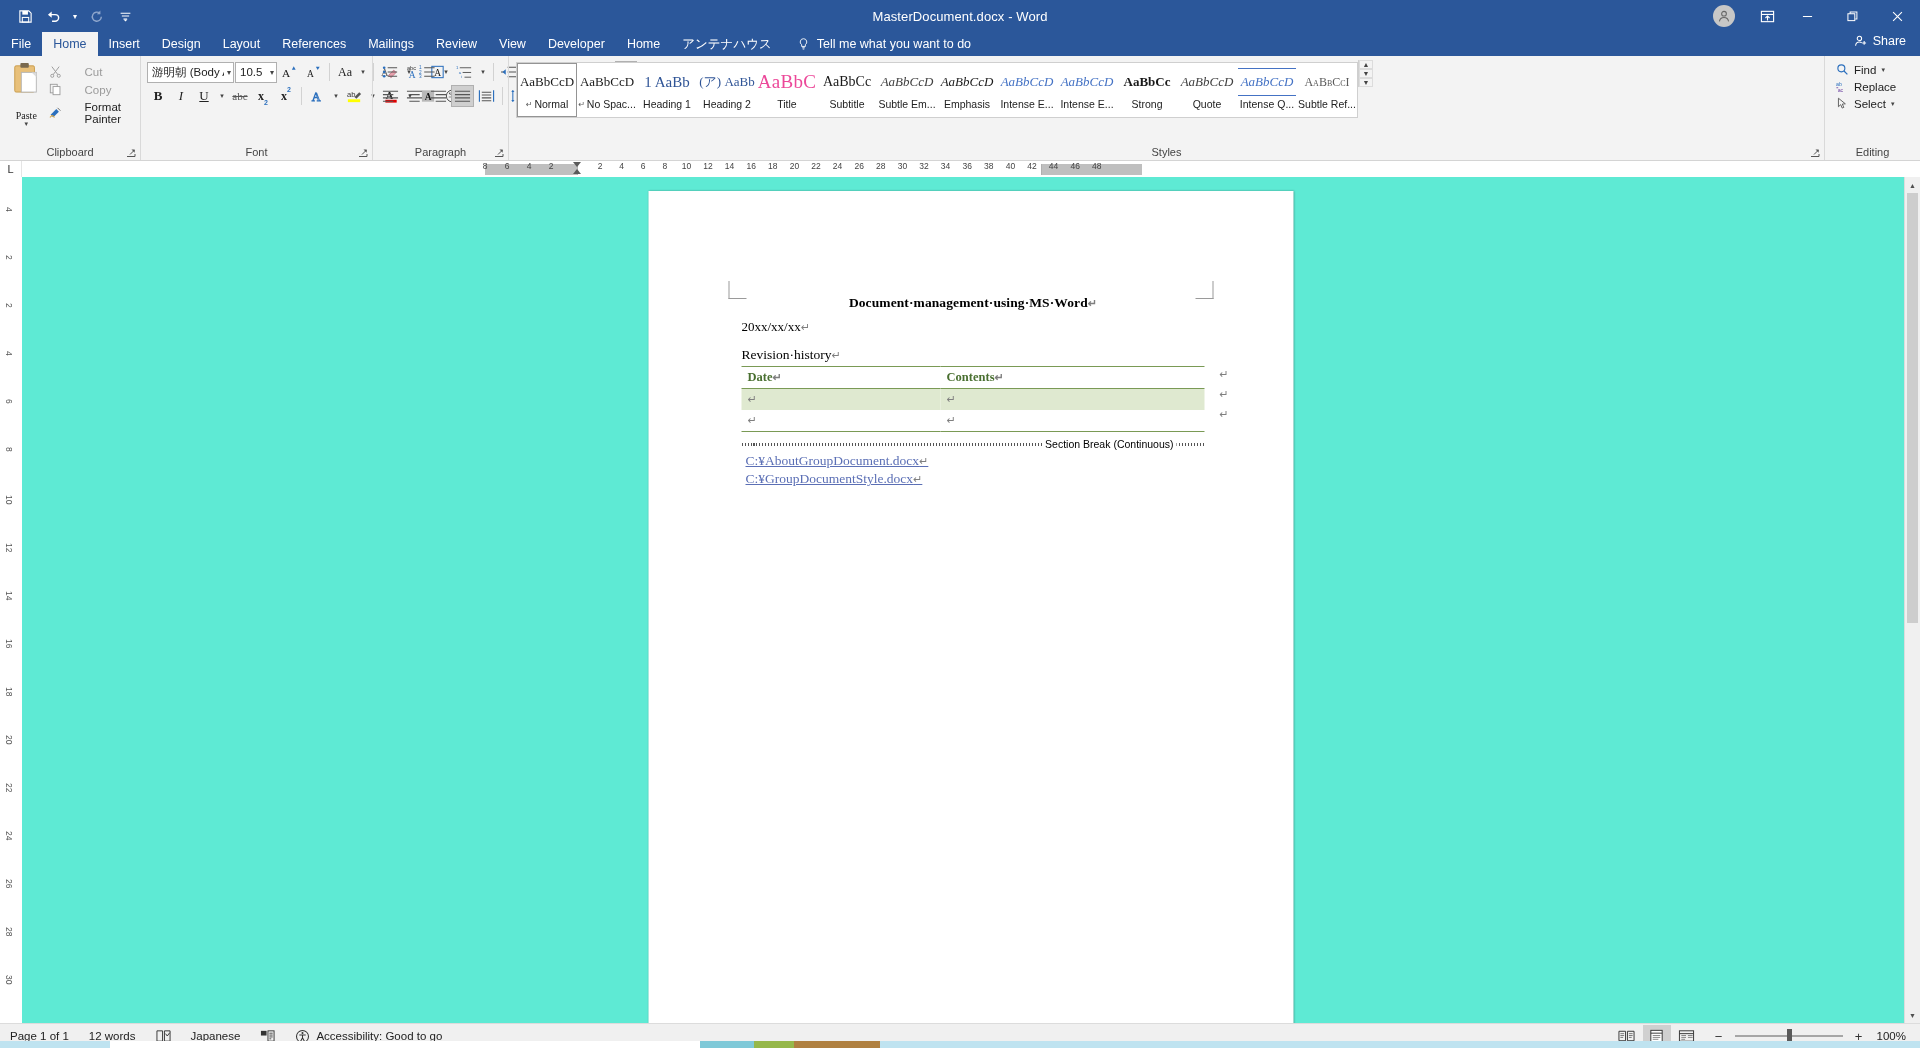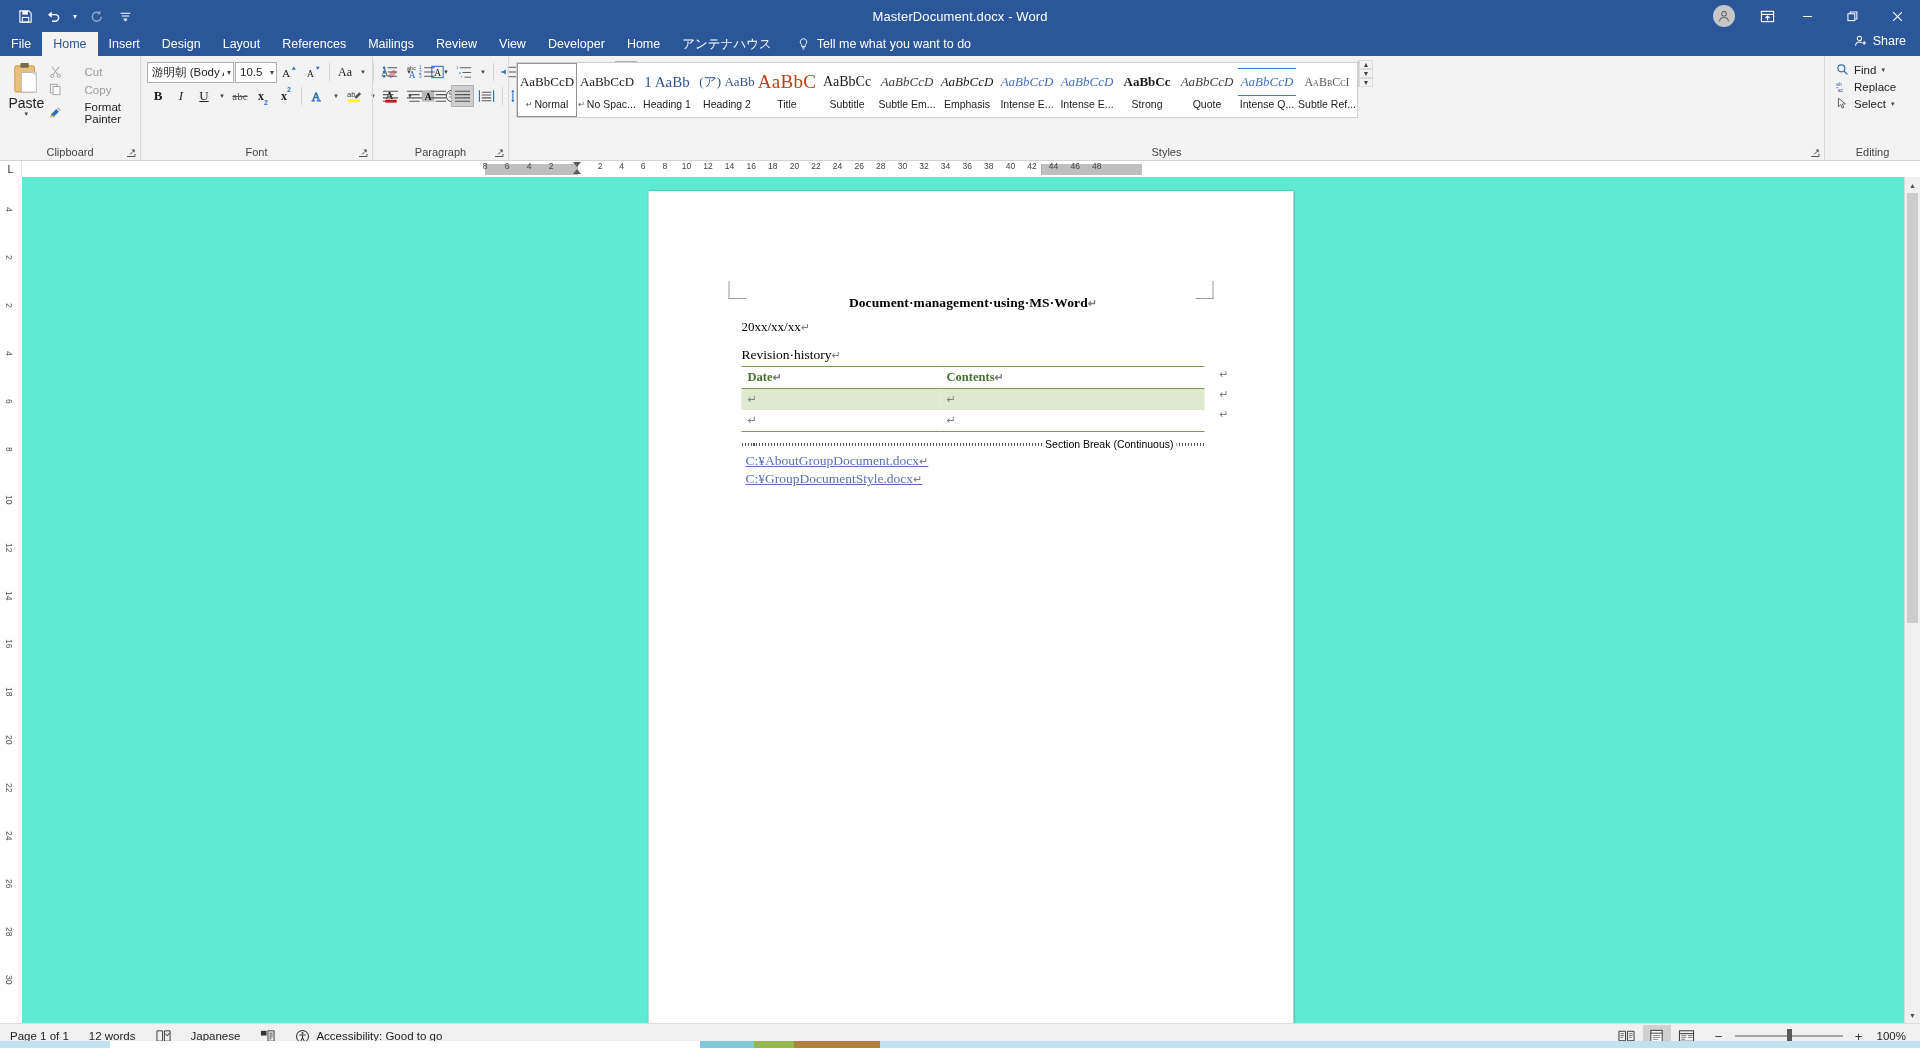--- a/index.html
+++ b/index.html
@@ -70,21 +70,21 @@
     display: flex; align-items: center; justify-content: center; gap: 4px; position: relative;
   }
   .dlg-launcher { position: absolute; right: 4px; bottom: 2px; width: 10px; height: 10px; cursor: pointer; color: #666; }
 
   
   .clipboard { width: 140px; }
   .paste-btn {
     width: 48px; display: flex; flex-direction: column; align-items: center;
     padding-top: 2px; cursor: pointer; margin-left: 4px;
   }
-  .paste-label { font-size: 14px; color: #222; margin-top: 1px; }
+  .paste-label { font-size: 10px; color: #222; margin-top: 16px; font-family: Liberation Serif, serif; }
   .paste-caret { font-size: 7px; color: #444; line-height: 6px; }
   .clip-cmds { display: flex; flex-direction: column; padding-top: 4px; gap: 3px; }
   .clip-cmd { display: flex; align-items: center; gap: 23px; font-size: 11.5px; color: #9b9b9b; padding: 1px 4px; cursor: default; }
   .clip-cmd.enabled { color: #222; cursor: pointer; }
 
   
   .fontg { width: 232px; }
   .rrow { display: flex; align-items: center; gap: 1px; height: 24px; padding: 0 2px; }
   .fontbox {
     height: 21px; border: 1px solid #b0b0b0; background: #fff;
@@ -125,21 +125,21 @@
   .style-name {
     font-size: 10.5px; color: #222; height: 16px; display: flex; align-items: center;
     justify-content: center; white-space: nowrap; overflow: hidden; width: 100%;
     padding: 0 1px; gap: 2px;
   }
   .pilcrow { font-size: 8px; color: #5a5a5a; }
   .sp-normal { font-size: 13px; }
   .sp-nospace { font-size: 13px; }
   .sp-h1 { font-size: 15px; color: #2f5496; }
   .sp-h2 { font-size: 13px; color: #2f5496; }
-  .sp-title { font-size: 19px; color: #c2410c; letter-spacing: .3px; }
+  .sp-title { font-size: 19px; color: #ec4899; letter-spacing: .3px; }
   .sp-subtitle { font-size: 14px; color: #1a1a1a; }
   .sp-subem { font-size: 13px; font-style: italic; color: #404040; }
   .sp-emph { font-size: 13px; font-style: italic; color: #1a1a1a; }
   .sp-intem { font-size: 13px; font-style: italic; color: #4472c4; }
   .sp-strong { font-size: 13px; font-weight: bold; color: #1a1a1a; }
   .sp-quote { font-size: 13px; font-style: italic; color: #404040; }
   .sp-intq { font-size: 13px; font-style: italic; color: #4472c4; border-top:1px solid #4472c4; border-bottom:1px solid #4472c4; padding: 1px 0; }
   .sp-subref { font-size: 12px; color: #5a5a5a; font-variant: small-caps; }
   .gallery-scroll {
     width: 15px; display: flex; flex-direction: column; background: #f3f3f3;

